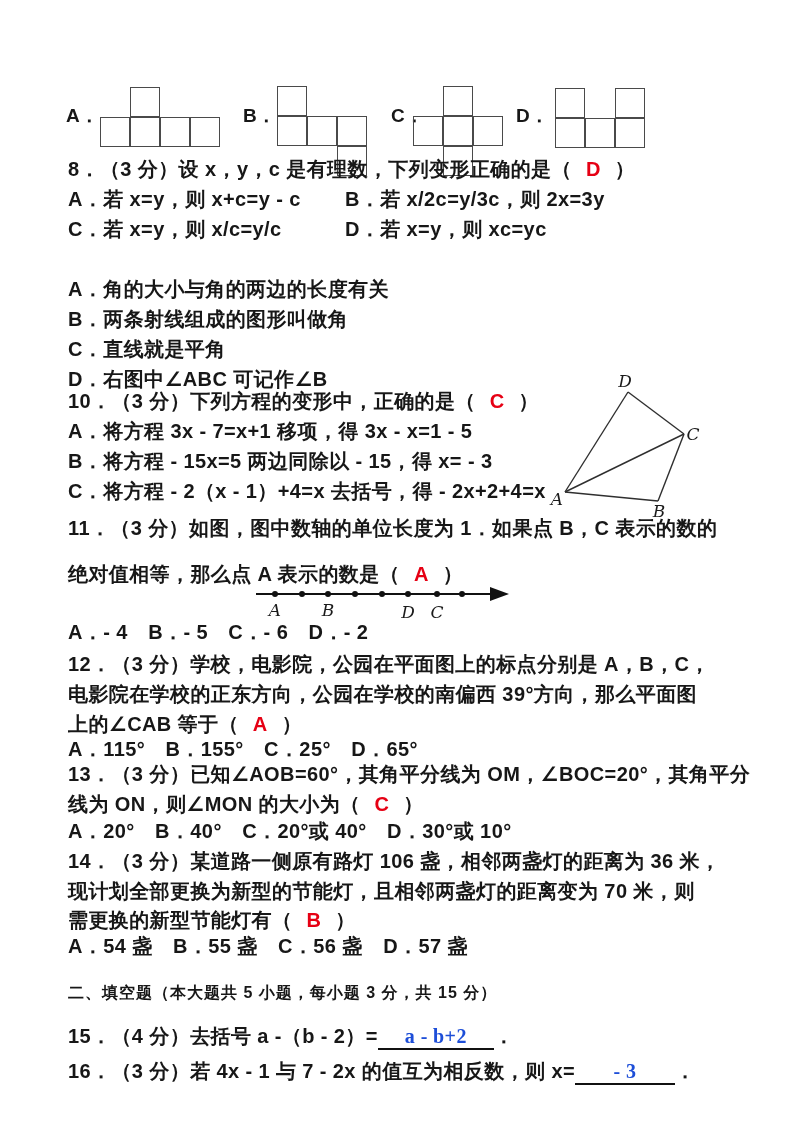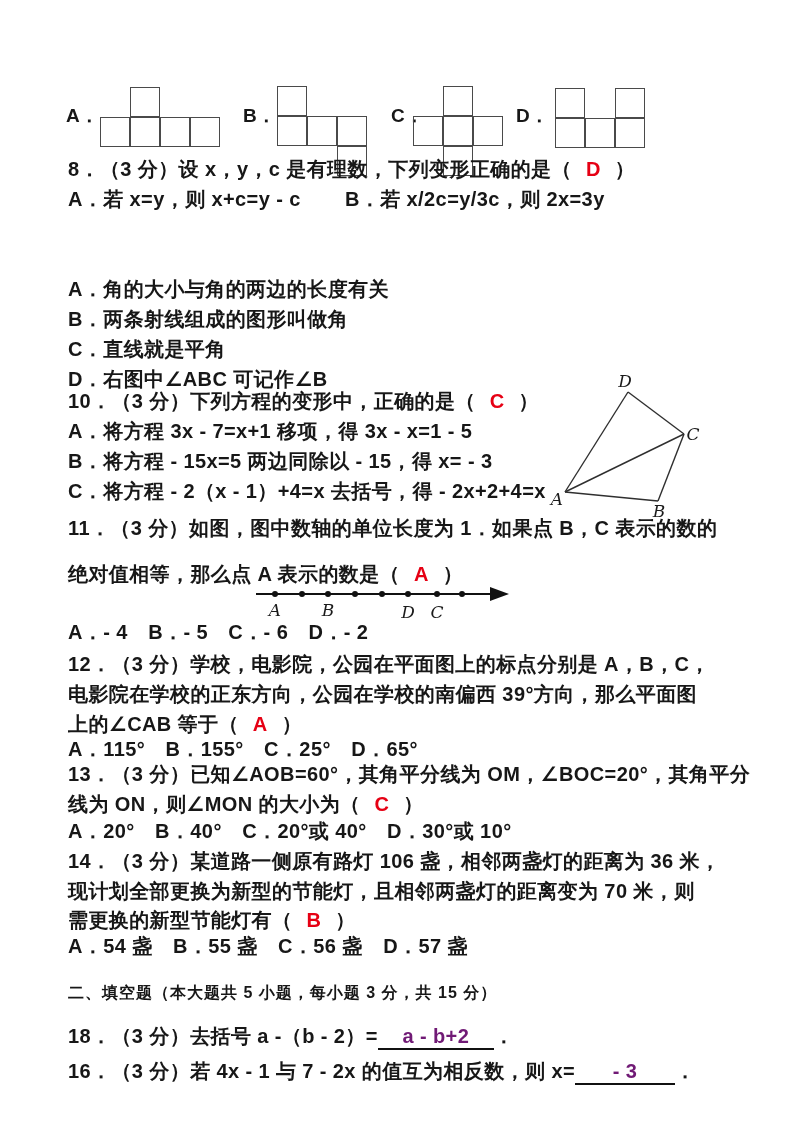--- a/index.html
+++ b/index.html
@@ -9,21 +9,21 @@
   .tl{position:absolute;left:68px;white-space:nowrap;font-size:20px;line-height:24px;
       color:#171717;font-weight:600;letter-spacing:.4px;}
   .ans{color:#e60014;font-weight:700;margin:0 14px;}
   .optcol{display:inline-block;width:277px;}
   .hdr{font-weight:800;font-size:16px;letter-spacing:1px;text-align:right;}
   .sq{position:absolute;width:30px;height:30px;box-sizing:border-box;
       border:1.6px solid #4a4a4a;background:transparent;}
   .netlabel{position:absolute;font-size:19px;font-weight:600;color:#171717;}
   .blank{display:inline-block;min-width:104px;border-bottom:2.2px solid #111;
          text-align:center;padding:0 6px;}
-  .fill{color:#701a75;font-weight:700;}
+  .fill{color:#1d4ed8;font-weight:700;font-family:Liberation Serif, serif;}
   svg text{font-family:"DejaVu Serif","Liberation Serif",serif;font-style:italic;fill:#1b1b1b;}
 </style>
 </head>
 <body>
 
 <div class="page">
 
   <span class="netlabel" style="left:66px;top:103px">A．</span>
   <div>
     <div class="sq" style="left:130px;top:87px"></div>
@@ -55,20 +55,21 @@
   <div>
     <div class="sq" style="left:555px;top:88px"></div>
     <div class="sq" style="left:615px;top:88px"></div>
     <div class="sq" style="left:555px;top:118px"></div>
     <div class="sq" style="left:585px;top:118px"></div>
     <div class="sq" style="left:615px;top:118px"></div>
   </div>
 
   <div class="tl" style="top:157px"><span>8．（3 分）设 x，y，c 是有理数，下列变形正确的是（</span><span class="ans">D</span><span>）</span></div>
   <div class="tl" style="top:187px"><span class="optcol">A．若 x=y，则 x+c=y - c</span><span>B．若 x/2c=y/3c，则 2x=3y</span></div>
+  <div class="tl" style="top:217px"><span class="optcol">C．若 x=y，则 x/c=y/c</span><span>D．若 x=y，则 xc=yc</span></div>
 
   <div class="tl" style="top:277px">A．角的大小与角的两边的长度有关</div>
   <div class="tl" style="top:307px">B．两条射线组成的图形叫做角</div>
   <div class="tl" style="top:337px">C．直线就是平角</div>
   <div class="tl" style="top:367px">D．右图中∠ABC 可记作∠B</div>
 
   <div class="tl" style="top:389px"><span>10．（3 分）下列方程的变形中，正确的是（</span><span class="ans">C</span><span>）</span></div>
   <div class="tl" style="top:419px">A．将方程 3x - 7=x+1 移项，得 3x - x=1 - 5</div>
   <div class="tl" style="top:449px">B．将方程 - 15x=5 两边同除以 - 15，得 x= - 3</div>
   <div class="tl" style="top:479px">C．将方程 - 2（x - 1）+4=x 去括号，得 - 2x+2+4=x</div>
@@ -120,17 +121,17 @@
   <div class="tl" style="top:792px"><span>线为 ON，则∠MON 的大小为（</span><span class="ans">C</span><span>）</span></div>
   <div class="tl" style="top:819px">A．20°　B．40°　C．20°或 40°　D．30°或 10°</div>
 
   <div class="tl" style="top:849px">14．（3 分）某道路一侧原有路灯 106 盏，相邻两盏灯的距离为 36 米，</div>
   <div class="tl" style="top:879px">现计划全部更换为新型的节能灯，且相邻两盏灯的距离变为 70 米，则</div>
   <div class="tl" style="top:908px"><span>需更换的新型节能灯有（</span><span class="ans">B</span><span>）</span></div>
   <div class="tl" style="top:934px">A．54 盏　B．55 盏　C．56 盏　D．57 盏</div>
 
   <div class="tl hdr" style="top:981px">二、填空题（本大题共 5 小题，每小题 3 分，共 15 分）</div>
 
-  <div class="tl" style="top:1024px"><span>18．（3 分）去括号 a -（b - 2）=</span><span class="blank"><span class="fill">a - b+2</span></span><span>．</span></div>
+  <div class="tl" style="top:1024px"><span>15．（4 分）去括号 a -（b - 2）=</span><span class="blank"><span class="fill">a - b+2</span></span><span>．</span></div>
 
   <div class="tl" style="top:1059px"><span>16．（3 分）若 4x - 1 与 7 - 2x 的值互为相反数，则 x=</span><span class="blank" style="min-width:88px"><span class="fill">- 3</span></span><span>．</span></div>
 
 </div>
 
 </body></html>

